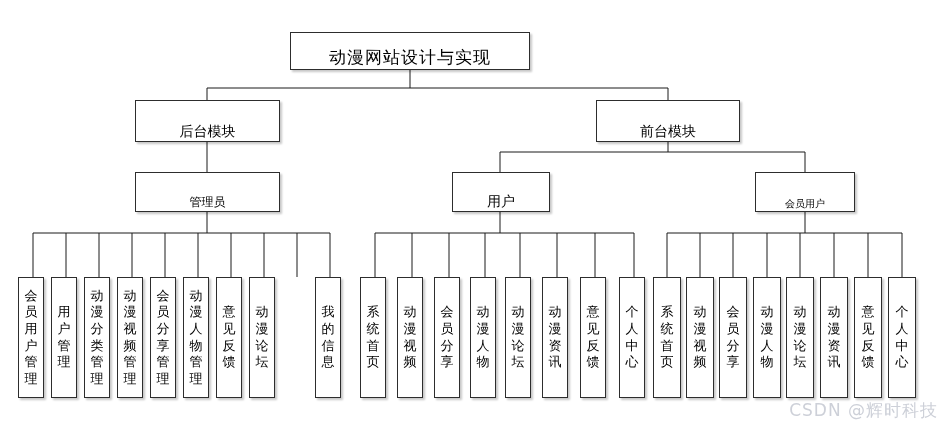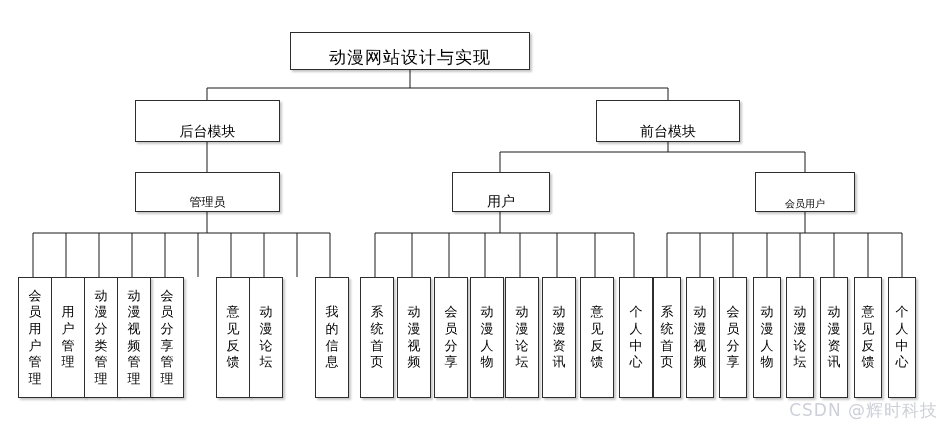--- a/index.html
+++ b/index.html
@@ -34,21 +34,21 @@
     font-size: 17px; letter-spacing: 1px;
   }
   .node-backend  { left: 135px; top: 100px; width: 145px; height: 42px; font-size: 14px; }
   .node-frontend { left: 596px; top: 100px; width: 144px; height: 42px; font-size: 14px; }
   .node-admin    { left: 135px; top: 172px; width: 145px; height: 40px; font-size: 12px; }
   .node-user     { left: 452px; top: 172px; width:  98px; height: 40px; font-size: 14px; }
   .node-member   { left: 755px; top: 172px; width: 100px; height: 40px; font-size: 10px; }
   .leaf {
     position: absolute;
     top: 277px;
-    width: 34px;
+    width: 26px;
     height: 121px;
     box-sizing: border-box;
     background: #ffffff;
     border: 1px solid #2d2d2d;
     box-shadow: 2px 2px 2px rgba(0,0,0,0.22);
     display: flex;
     align-items: center;
     justify-content: center;
   }
   .leaf.narrow { width: 28px; }
@@ -155,20 +155,23 @@
     </div>
   <div class="leaf" style="left:84px">
       <span class="vtext">动漫分类管理</span>
     </div>
   <div class="leaf" style="left:150px">
       <span class="vtext">会员分享管理</span>
     </div>
   <div class="leaf" style="left:117px">
       <span class="vtext">动漫视频管理</span>
     </div>
+  <div class="leaf" style="left:183px">
+      <span class="vtext">动漫人物管理</span>
+    </div>
   <div class="leaf" style="left:216px">
       <span class="vtext">意见反馈</span>
     </div>
   <div class="leaf" style="left:249px">
       <span class="vtext">动漫论坛</span>
     </div>
   <div class="leaf" style="left:315px">
       <span class="vtext">我的信息</span>
     </div>
 

